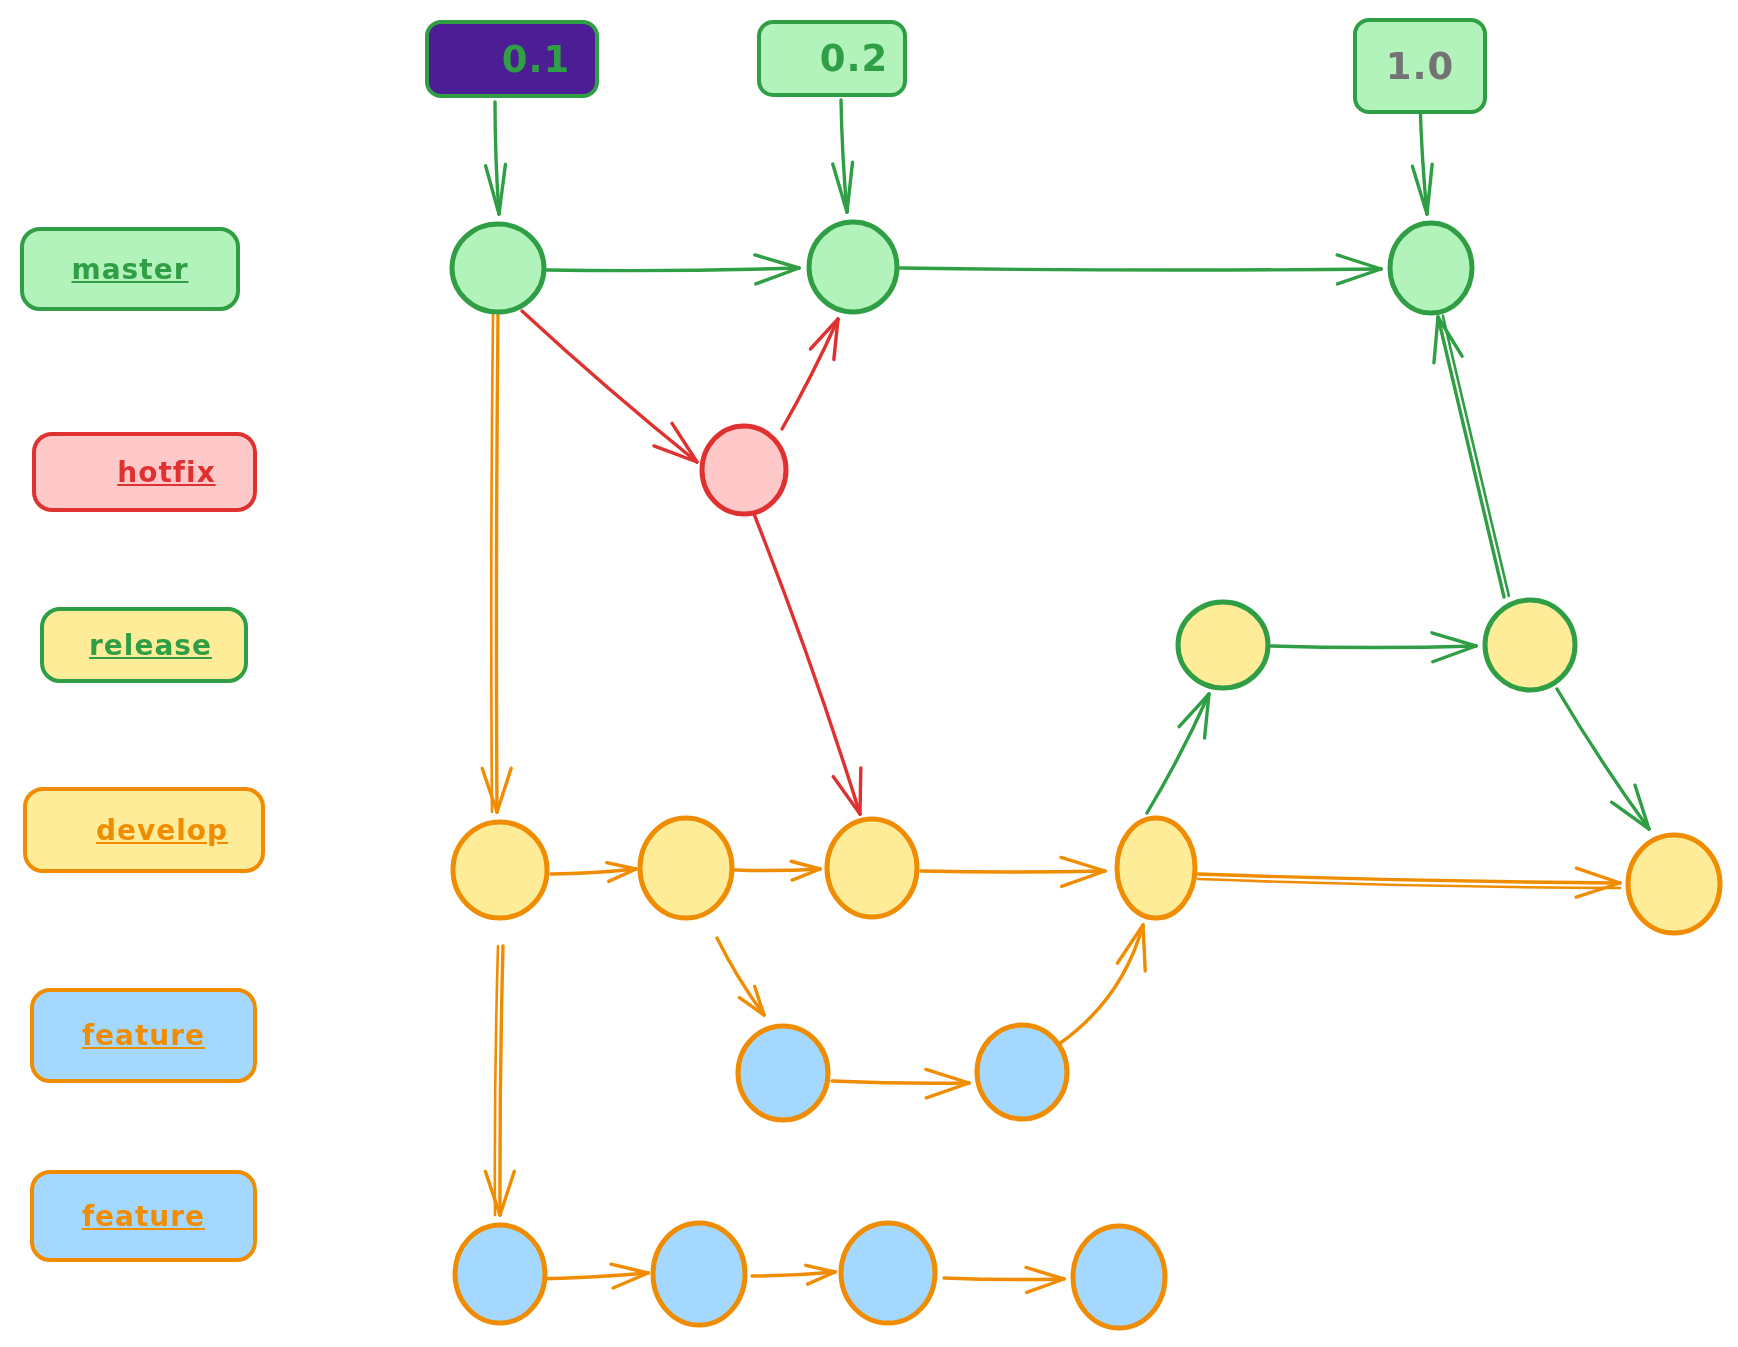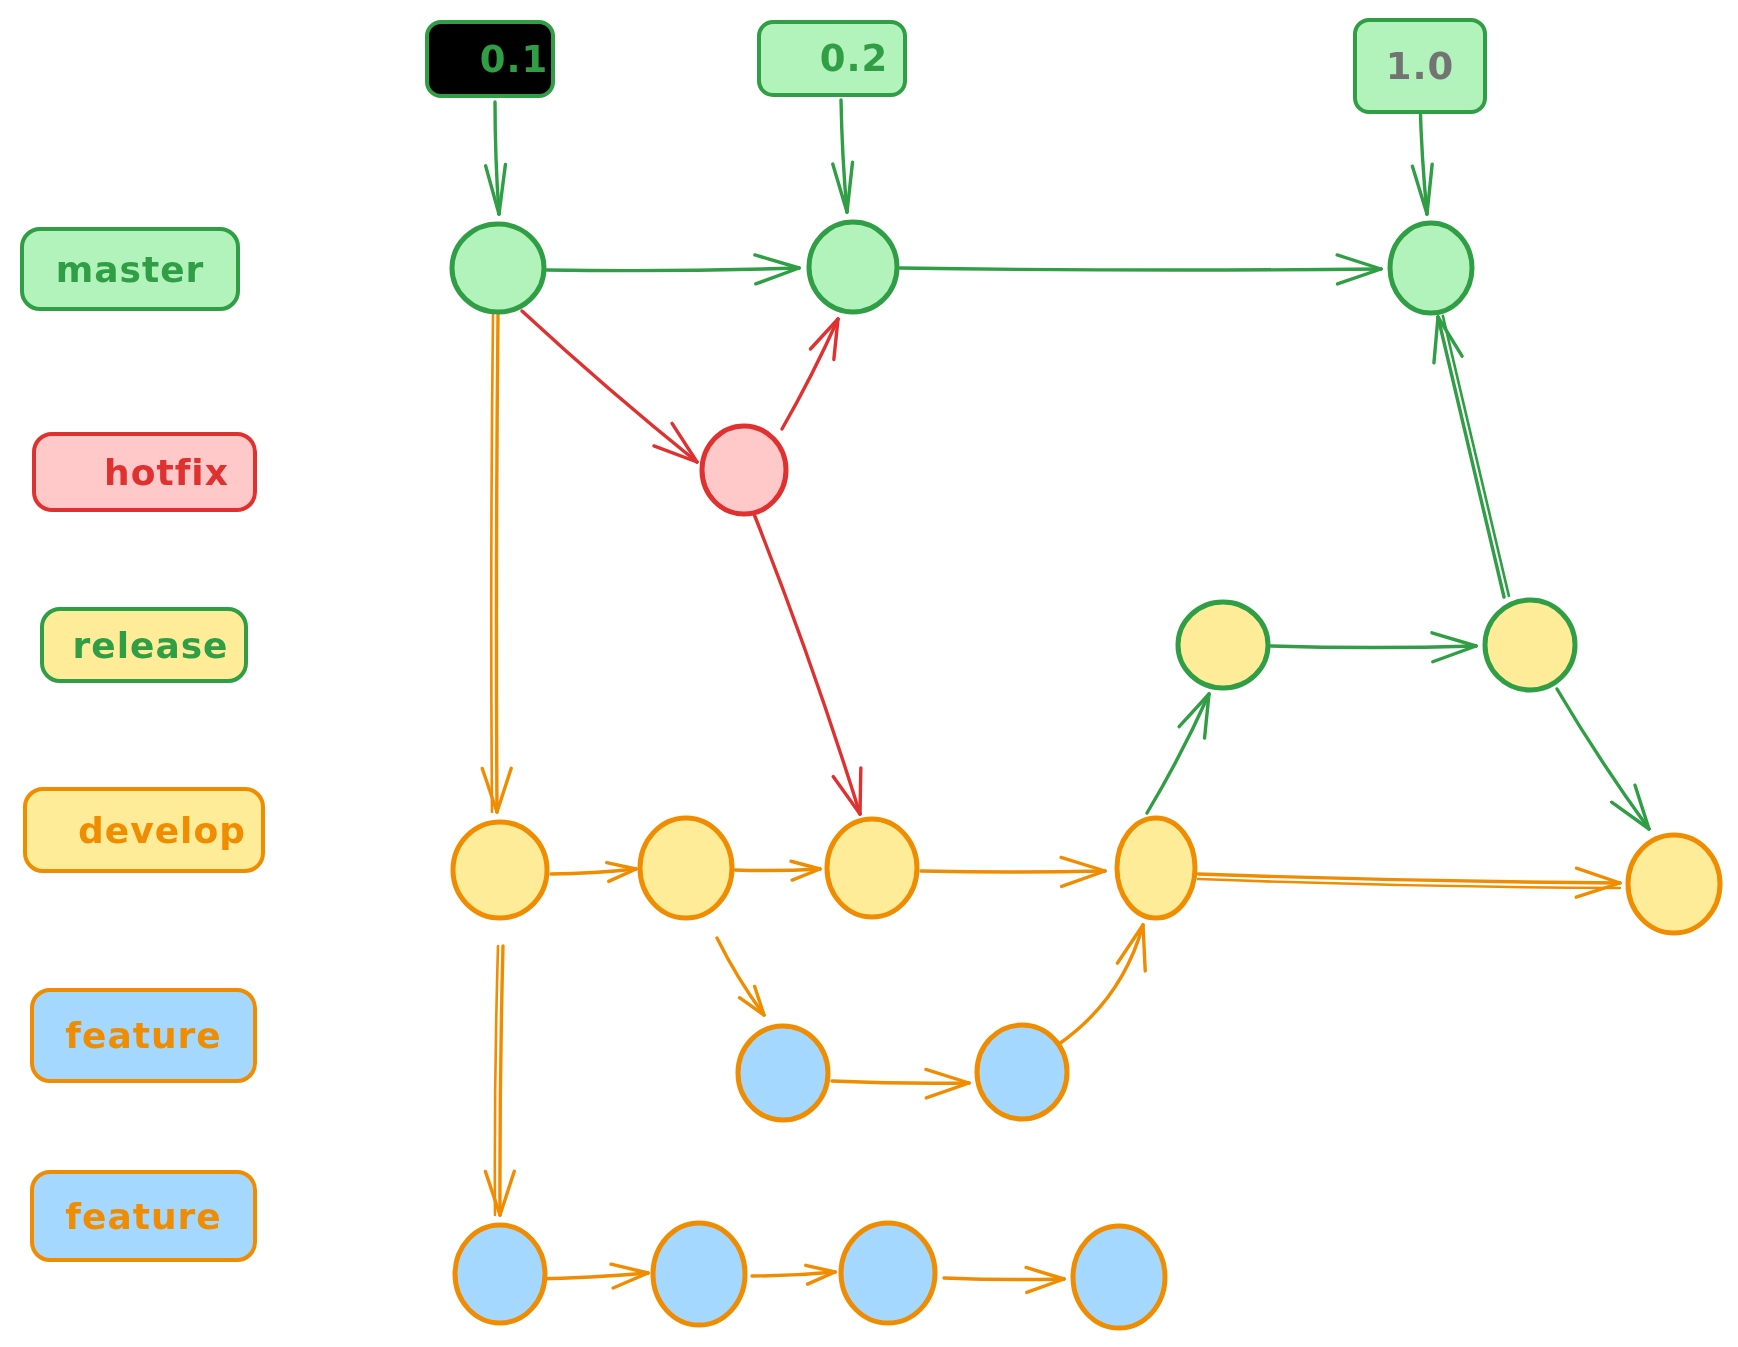--- a/index.html
+++ b/index.html
@@ -7,21 +7,21 @@
   #edges-layer{position:absolute;left:0;top:0;}
   .badge{
     position:absolute;
     display:flex;align-items:center;justify-content:center;
     border-style:solid;border-width:4px;border-radius:20px;
     box-sizing:border-box;
     font-family:"DejaVu Sans",sans-serif;
     font-weight:600;letter-spacing:1px;
     background:#fff;
   }
-  .branch-badge{font-size:36px;}
+  .branch-badge{font-size:28px;text-decoration:underline;}
   .version-tag{font-size:37px;border-radius:16px;}
 </style>
 </head>
 <body>
 
 <div id="diagram" style="width: 1738px; height: 1347px; background: rgb(255, 255, 255);">
     <svg id="edges-layer" viewBox="0 0 1738 1347" width="1738" height="1347">
       <g fill="none" stroke="#2f9e44" stroke-width="3.4" stroke-linecap="round">
         <path d="M 495 102 Q 495.0012742913049 158.07138306102482 499 214"></path>
         <line x1="499" y1="214" x2="505.4135063949002" y2="164.41303663539605"></line>
@@ -175,21 +175,21 @@
     </div>
     <div class="badge branch-badge" style="left: 23px; top: 787px; width: 242px; height: 86px; background: rgb(255, 236, 153); border-color: rgb(240, 140, 0); color: rgb(240, 140, 0); padding-left: 36px;">
       <span>develop</span>
     </div>
     <div class="badge branch-badge" style="left: 30px; top: 988px; width: 227px; height: 95px; background: rgb(165, 216, 255); border-color: rgb(240, 140, 0); color: rgb(240, 140, 0);">
       <span>feature</span>
     </div>
     <div class="badge branch-badge" style="left: 30px; top: 1170px; width: 227px; height: 92px; background: rgb(165, 216, 255); border-color: rgb(240, 140, 0); color: rgb(240, 140, 0);">
       <span>feature</span>
     </div>
-    <div class="badge version-tag" style="left: 425px; top: 20px; width: 130px; height: 78px; background: #000000; border-color: rgb(47, 158, 68); color: rgb(47, 158, 68); padding-left: 48px;">
+    <div class="badge version-tag" style="left: 425px; top: 20px; width: 174px; height: 78px; background: #4c1d95; border-color: rgb(47, 158, 68); color: rgb(47, 158, 68); padding-left: 48px;">
       <span>0.1</span>
     </div>
     <div class="badge version-tag" style="left: 757px; top: 20px; width: 150px; height: 77px; background: rgb(178, 242, 187); border-color: rgb(47, 158, 68); color: rgb(47, 158, 68); padding-left: 44px;">
       <span>0.2</span>
     </div>
     <div class="badge version-tag" style="left: 1353px; top: 18px; width: 134px; height: 96px; background: rgb(178, 242, 187); border-color: rgb(47, 158, 68); color: #737373;">
       <span>1.0</span>
     </div>
   </div>
 

